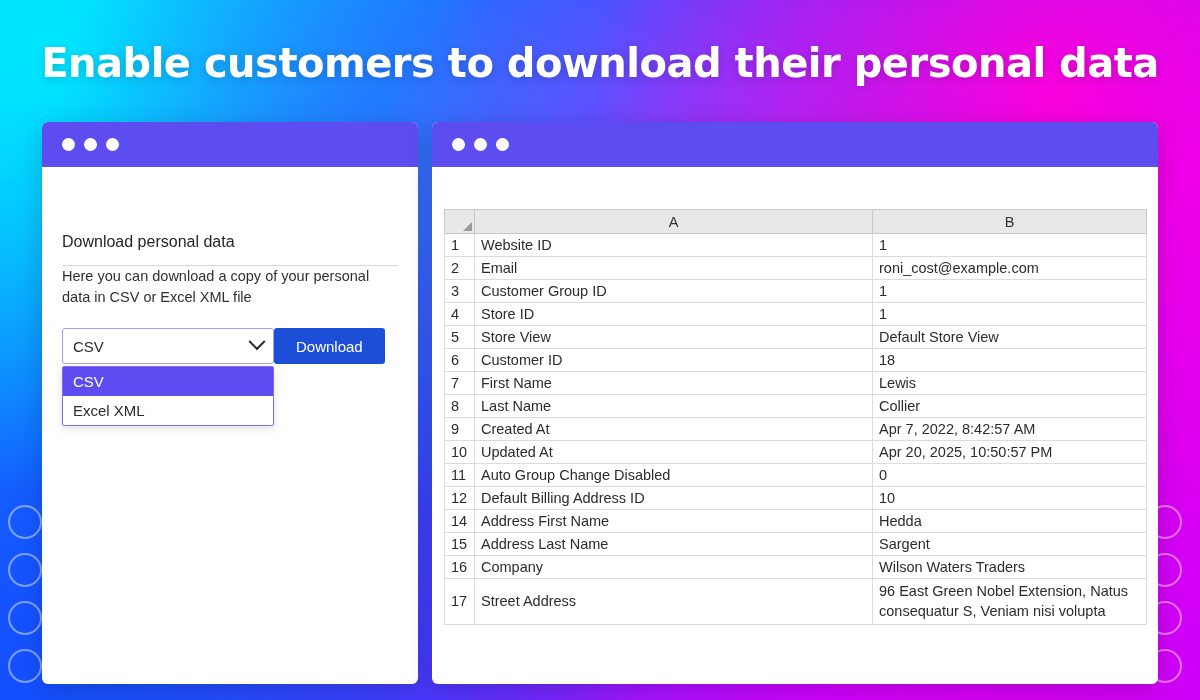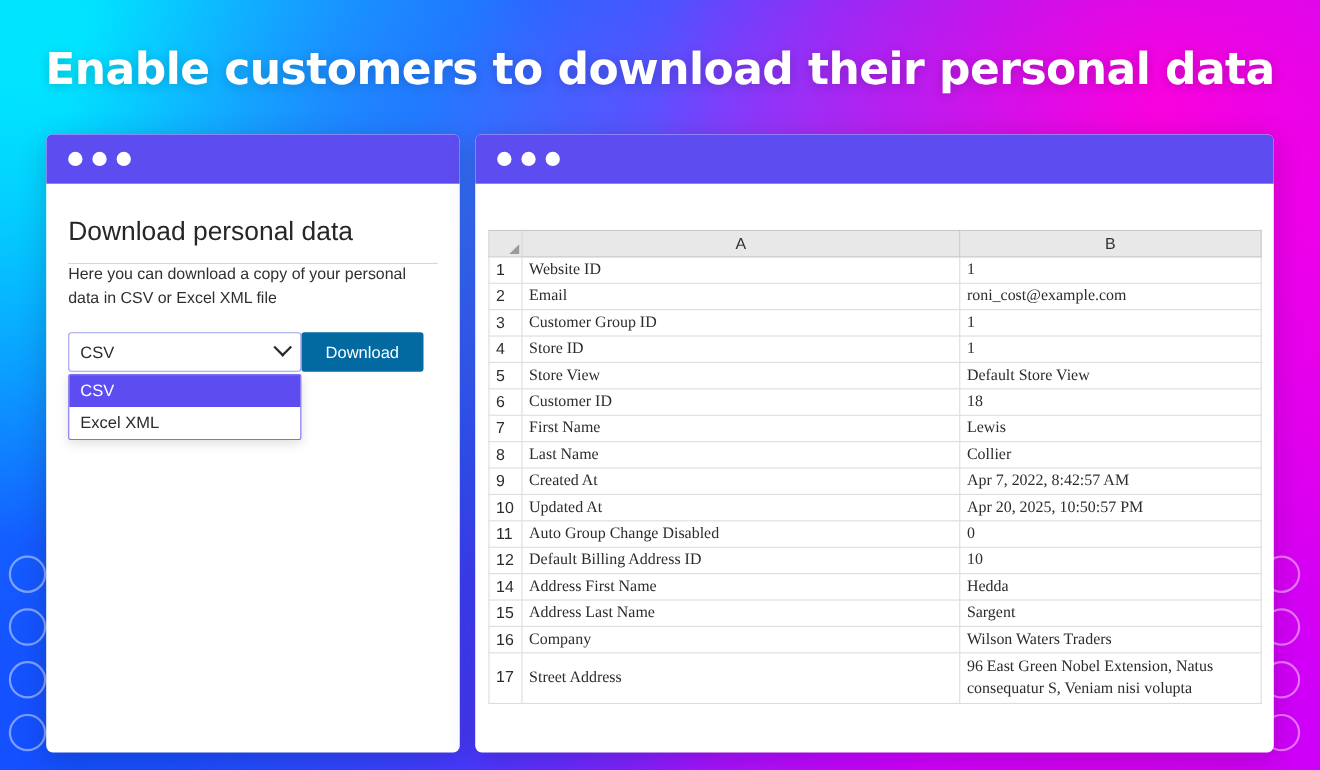--- a/index.html
+++ b/index.html
@@ -59,25 +59,26 @@
     align-items: center;
     padding-left: 20px;
     gap: 9px;
   }
   .dot { width: 13px; height: 13px; border-radius: 50%; background: #ffffff; }
 
   
   .win-left { left: 42px; top: 122px; width: 376px; height: 562px; }
   .left-body { padding: 30px 20px 20px 20px; }
   .panel-title {
-    font-size: 24px;
+    font-size: 16px;
     color: #262626;
     padding-bottom: 14px;
     border-bottom: 1px solid #d8d8d8;
     font-weight: 400;
+    margin-top: 36px;
   }
   .panel-desc {
     font-size: 14.5px;
     line-height: 1.45;
     color: #31302f;
     max-width: 340px;
   }
   .form-row { margin-top: 20px; display: flex; align-items: flex-start; }
   .select-wrap { position: relative; width: 212px; }
   .select-box {
@@ -110,21 +111,21 @@
     height: 29px;
     display: flex; align-items: center;
     padding: 0 10px;
     font-size: 15px;
     color: #2b2b2b;
   }
   .option.selected { background: #5d4df0; color: #ffffff; }
   .download-btn {
     height: 36px;
     padding: 0 22px;
-    background: #0369a1;
+    background: #1d4ed8;
     color: #ffffff;
     border: none;
     border-radius: 3px;
     font-size: 15px;
     font-family: "Liberation Sans", sans-serif;
     cursor: pointer;
   }
 
   
   .win-right { left: 432px; top: 122px; width: 726px; height: 562px; }
@@ -159,21 +160,21 @@
     background: #ffffff;
     text-align: right;
     color: #444;
     font-size: 14px;
     padding-right: 7px;
     border-right: 1px solid #dcdcdc;
     border-left: none;
     border-top: none;
     border-bottom: none;
   }
-  td.cell { border-left: none; border-right: none; border-top: none; border-bottom: 1px solid #e6e6e6; font-family: Liberation Serif, serif; }
+  td.cell { border-left: none; border-right: none; border-top: none; border-bottom: 1px solid #e6e6e6; }
   td.tall { height: 44px; line-height: 1.35; }
 </style>
 </head>
 <body>
 
 <div class="stage">
 
   <div class="rings left">
     <div class="ring" style="left:0;   top:0;"></div>
     <div class="ring" style="left:0;   top:48px;"></div>

